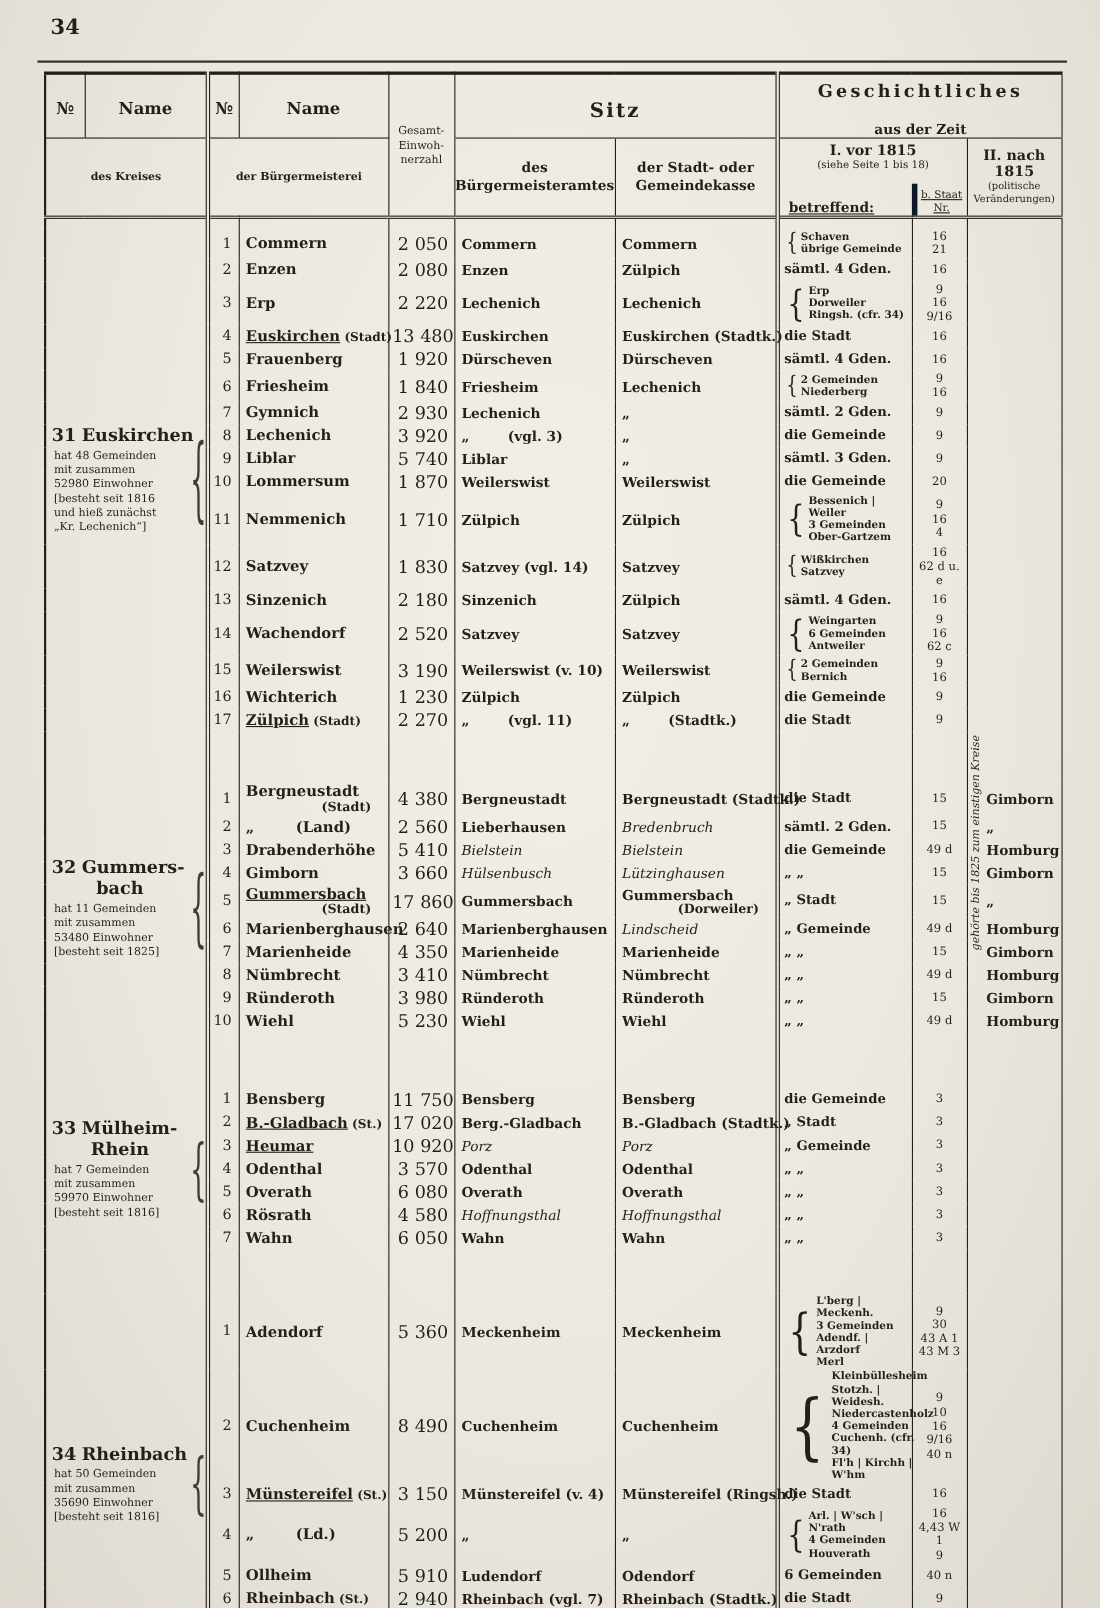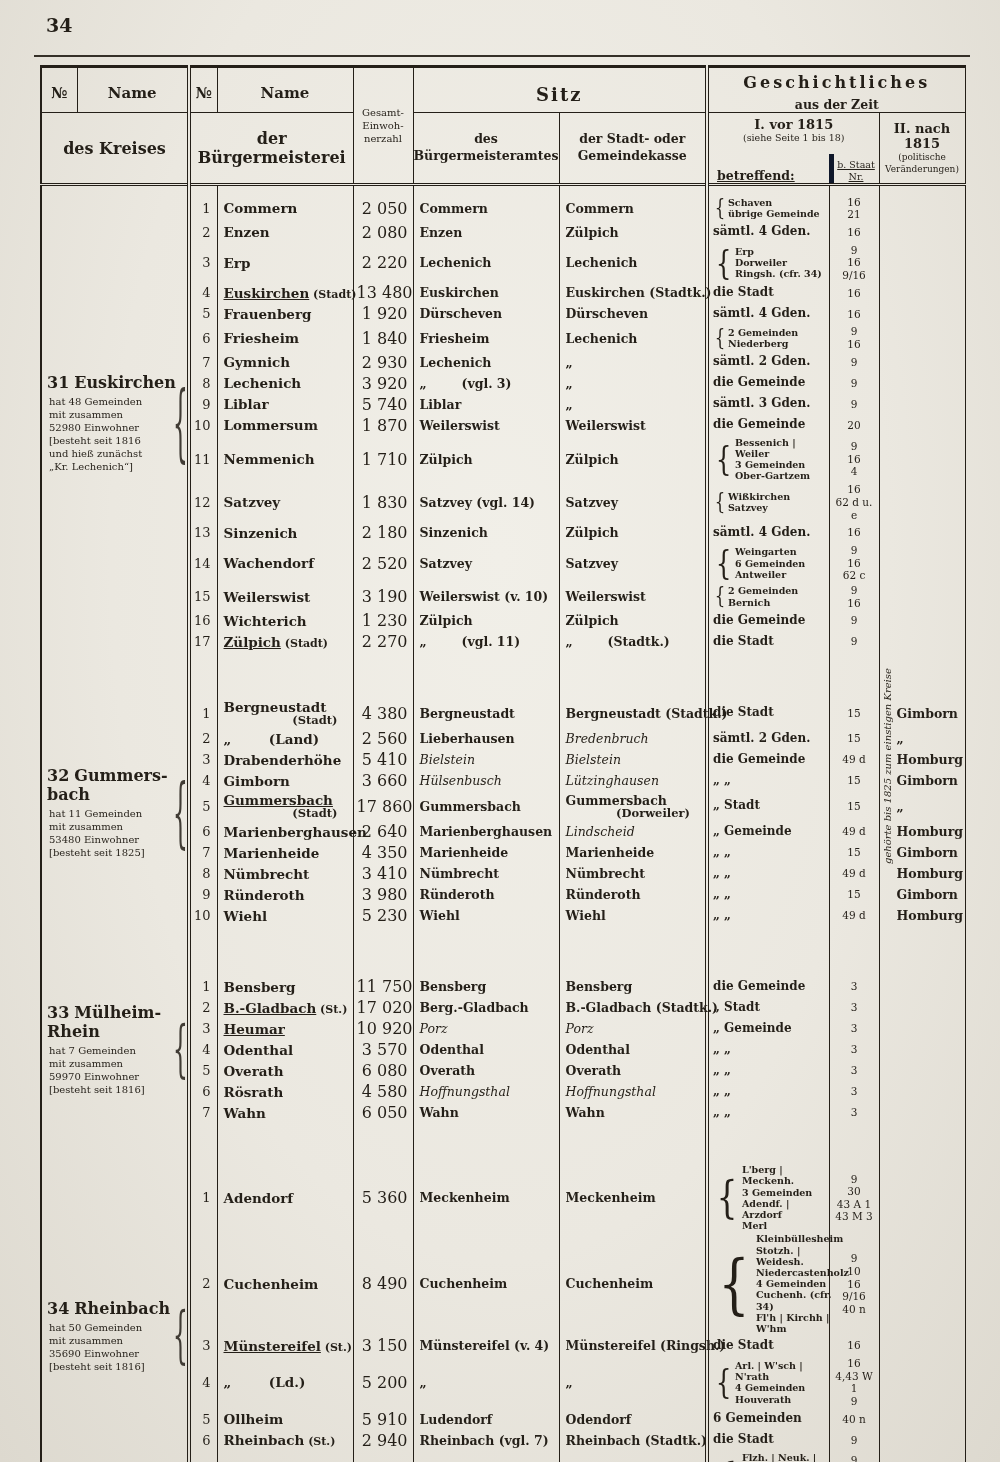--- a/index.html
+++ b/index.html
@@ -25,22 +25,22 @@
 
   .prelines { white-space: pre-line; }
 
   
   th { font-weight: bold; text-align: center; }
   .h1 { font-size: 15px; padding: 10px 2px 5px; }
   .heinw { font-size: 10px; font-weight: normal; line-height: 1.3; padding: 4px 1px; }
   .hsitz { font-size: 18px; letter-spacing: 2px; padding-top: 8px; }
   .hgesch { padding-top: 5px; }
   .gtitle { font-size: 16px; letter-spacing: 3px; }
-  .gsub { font-size: 12.5px; margin-top: 5px; }
-  .h2 { font-size: 16px; margin-left: 44px; }
+  .gsub { font-size: 12.5px; margin-top: 18px; }
+  .h2 { font-size: 10px; margin-left: 44px; }
   .h3 { font-size: 12.5px; line-height: 1.35; }
   .hvor { padding: 0; vertical-align: top; }
   .vortitle { font-size: 13px; margin-top: 4px; }
   .vornote { font-size: 9.5px; font-weight: normal; }
   .vorrow { display: flex; align-items: flex-end; margin-top: 3px; min-height: 37px; text-decoration: underline; }
   .betreff { flex: 1; text-align: left; padding: 7px 0 0 8px; font-size: 12.5px; }
   .staathead { width: 50px; border-left: 5px solid #0f172a; font-size: 9.5px; font-weight: normal; padding-top: 5px; line-height: 1.25; }
   .hnach { vertical-align: middle; margin-left: 12px; }
   .nachtitle { font-size: 13px; }
   .nachnote { font-size: 9px; font-weight: normal; line-height: 1.25; margin-top: 1px; }
@@ -63,21 +63,21 @@
   .hbrace { font-weight: normal; line-height: 0.85; margin-right: 1px; transform: scaleX(0.75); }
   .hlines { font-weight: bold; font-size: 12px; line-height: 1.3; }
   .hlines.small { font-size: 9.5px; line-height: 1.18; }
   .staat { text-align: center; font-size: 10.5px; line-height: 1.2; }
   .nach { font-weight: bold; font-size: 12.5px; padding-left: 8px; }
   .nach.pad { padding-left: 17px; }
 
   .kreis { position: relative; padding: 4px 6px 4px 5px; }
   .knum { font-size: 16px; font-weight: bold; margin-right: 5px; }
   .kname { font-size: 16px; font-weight: bold; }
-  .kname2 { font-size: 16px; font-weight: bold; text-align: left; padding-right: 10px; }
+  .kname2 { font-size: 16px; font-weight: bold; text-align: center; padding-right: 10px; }
   .knote { font-size: 10px; line-height: 1.3; margin-top: 3px; padding-left: 2px; }
   .gbrace { position: absolute; right: -1px; top: 50%; font-size: 24px; font-weight: normal; opacity: .85; }
 
   .vlabel { position: absolute; width: 14px; writing-mode: vertical-rl; transform: rotate(180deg);
             display: block; text-align: center; font-size: 10px; line-height: 14px; font-style: italic; color: #2a251d; }
 </style>
 </head>
 <body>
 
 <div class="pagenum">34</div>

